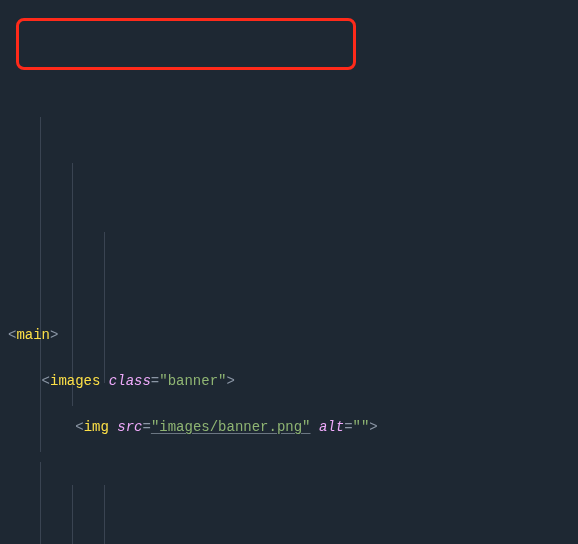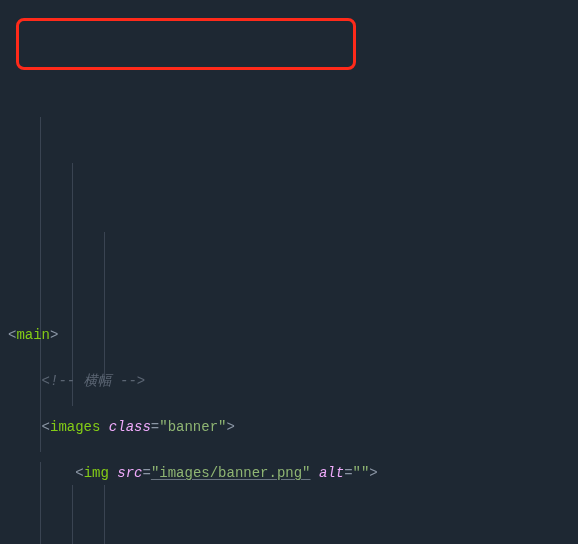--- a/index.html
+++ b/index.html
@@ -16,21 +16,21 @@
     white-space: pre;
   }
   .code-area {
     padding: 2px 0 0 8px;
     position: relative;
   }
   .line { position: relative; height: 23px; }
 
   
   .p  { color: #8b96a5; }        
-  .tg { color: #84cc16; }        
+  .tg { color: #fde047; }        
   .at { color: #f0abfc; font-style: italic; }  
   .st { color: #8fb573; }        
   .cm { color: #5b6573; font-style: italic; }  
   .tx { color: #b6bcc5; }        
 
   .ul { text-decoration: underline; text-decoration-color: #6b7682; text-underline-offset: 2px; }
 
   
   .guide {
     position: absolute;
@@ -56,21 +56,20 @@
 
 
 <div class="guide" style="left:40px; top:25px; height:335px;"></div>
 <div class="guide" style="left:72px; top:71px; height:243px;"></div>
 <div class="guide" style="left:104px; top:140px; height:151px;"></div>
 <div class="guide" style="left:40px; top:370px; height:180px;"></div>
 <div class="guide" style="left:72px; top:393px; height:160px;"></div>
 <div class="guide" style="left:104px; top:393px; height:160px;"></div>
 
 <div class="line"><span class="p">&lt;</span><span class="tg">main</span><span class="p">&gt;</span></div>
-<div class="line">    <span class="cm">&lt;!-- 横幅 --&gt;</span></div>
 <div class="line">    <span class="p">&lt;</span><span class="tg">images</span> <span class="at">class</span><span class="p">=</span><span class="st">"banner"</span><span class="p">&gt;</span></div>
 <div class="line">        <span class="p">&lt;</span><span class="tg">img</span> <span class="at">src</span><span class="p">=</span><span class="st ul">"images/banner.png"</span> <span class="at">alt</span><span class="p">=</span><span class="st">""</span><span class="p">&gt;</span></div>
 
 
 
 
 
 
 
 

